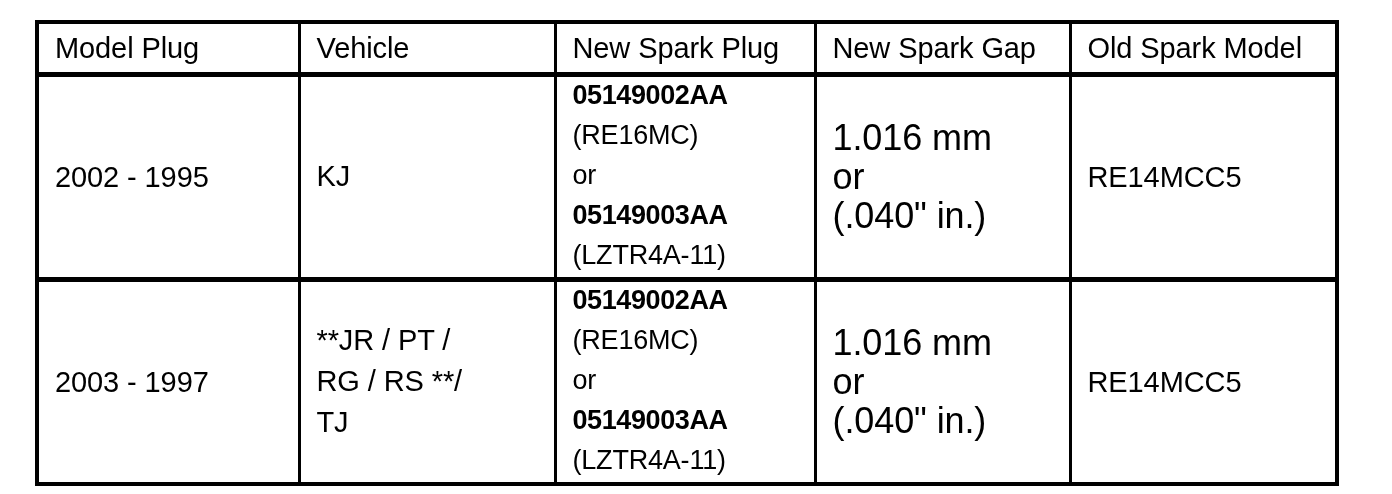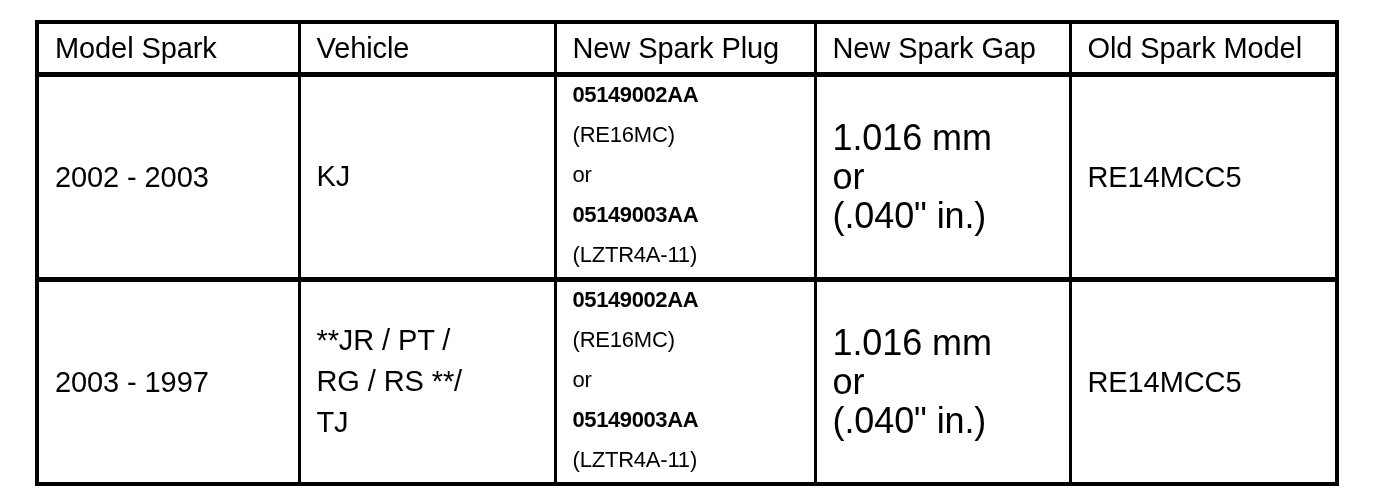--- a/index.html
+++ b/index.html
@@ -77,21 +77,21 @@
   }
 
   .cell-text {
     font-size: 29px;
     line-height: 32px;
     letter-spacing: -0.1px;
   }
 
   
   .stack {
-    font-size: 22px;
+    font-size: 27px;
     line-height: 40px;
     letter-spacing: -0.2px;
   }
   .stack .ln { display: block; white-space: nowrap; }
   .stack .ln.b { font-weight: bold; letter-spacing: -0.4px; }
 
   .stack-tight {
     font-size: 29px;
     line-height: 41px;
     letter-spacing: -0.1px;
@@ -120,39 +120,39 @@
       <col class="c-year">
       <col class="c-vehicle">
       <col class="c-newplug">
       <col class="c-gap">
       <col class="c-oldplug">
     </colgroup>
     <tbody>
 
       <tr class="header-row">
         <td>
-          <span class="cell-text">Model Spark</span>
+          <span class="cell-text">Model Plug</span>
         </td>
         <td>
           <span class="cell-text">Vehicle</span>
         </td>
         <td>
           <span class="cell-text">New Spark Plug</span>
         </td>
         <td>
           <span class="cell-text">New Spark Gap</span>
         </td>
         <td>
           <span class="cell-text">Old Spark Model</span>
         </td>
       </tr>
 
       <tr class="data-row-1">
         <td>
-          <span class="cell-text">2002 - 2003</span>
+          <span class="cell-text">2002 - 1995</span>
         </td>
 
         <td>
           <span class="stack-tight">
             <span class="ln">KJ</span>
           </span>
         </td>
 
         <td class="newplug-cell">
           <span class="stack">

